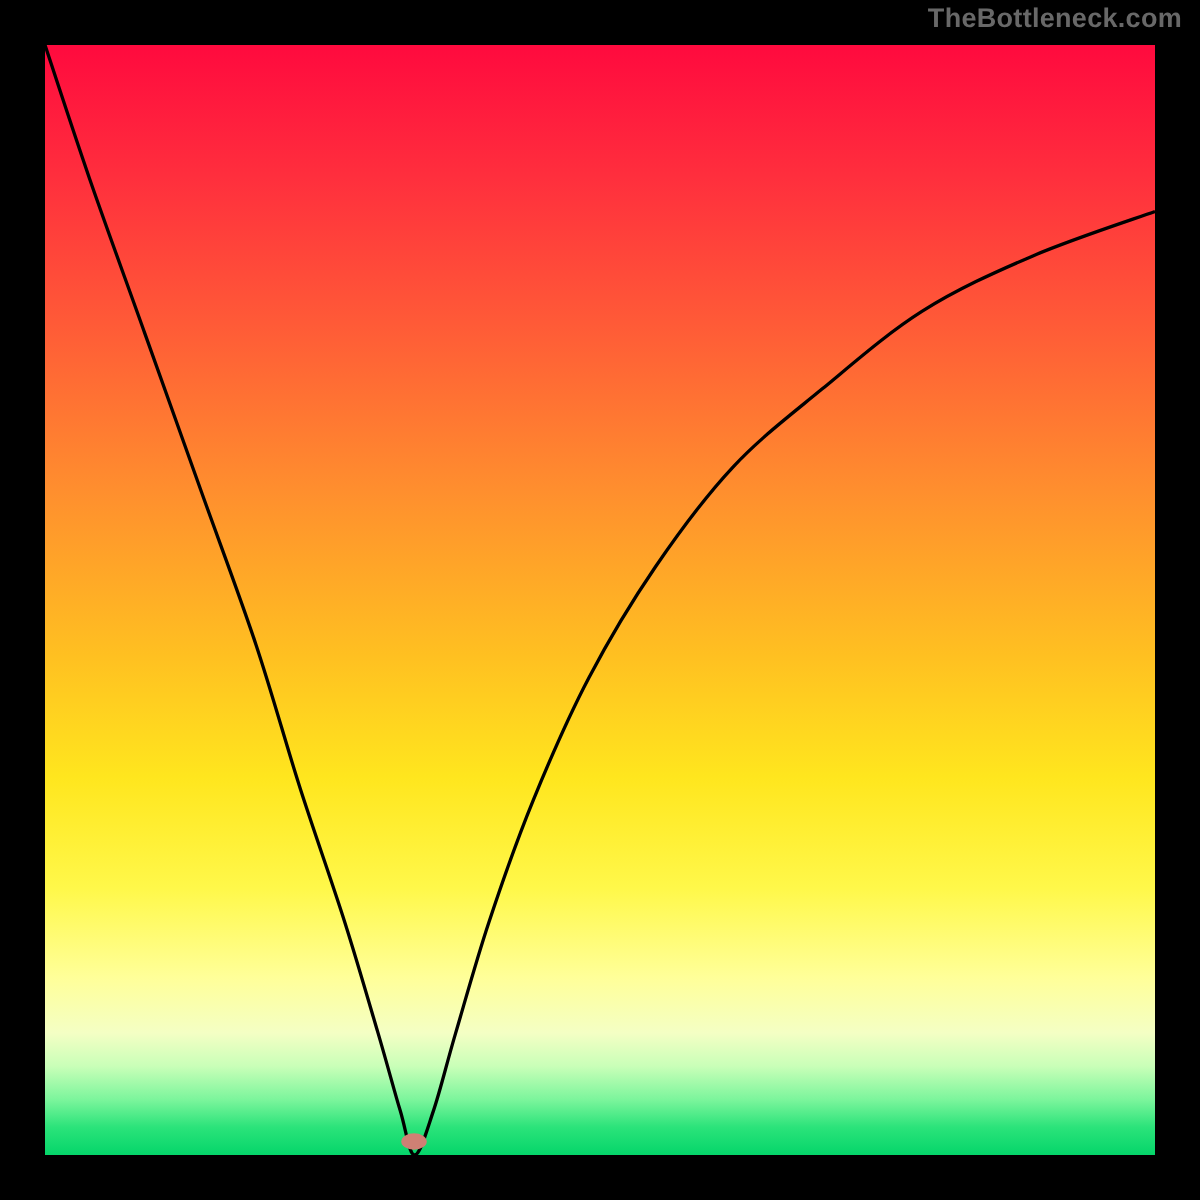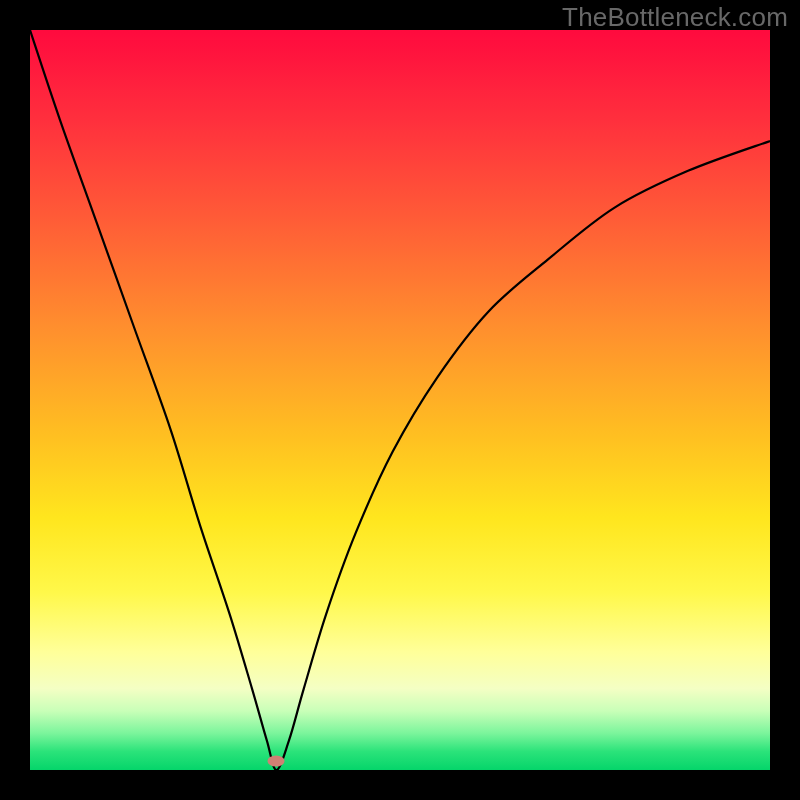--- a/index.html
+++ b/index.html
@@ -15,22 +15,22 @@
     position: relative;
     width: 800px;
     height: 800px;
     background: #000;
   }
   .watermark {
     position: absolute;
     top: 2px;
     right: 12px;
     color: #686868;
-    font-size: 26px;
-    font-weight: 400;
+    font-size: 18px;
+    font-weight: 700;
     letter-spacing: 0.2px;
     user-select: none;
   }
   .plot {
     position: absolute;
     left: 30px;
     top: 30px;
     width: 740px;
     height: 740px;
     overflow: hidden;

